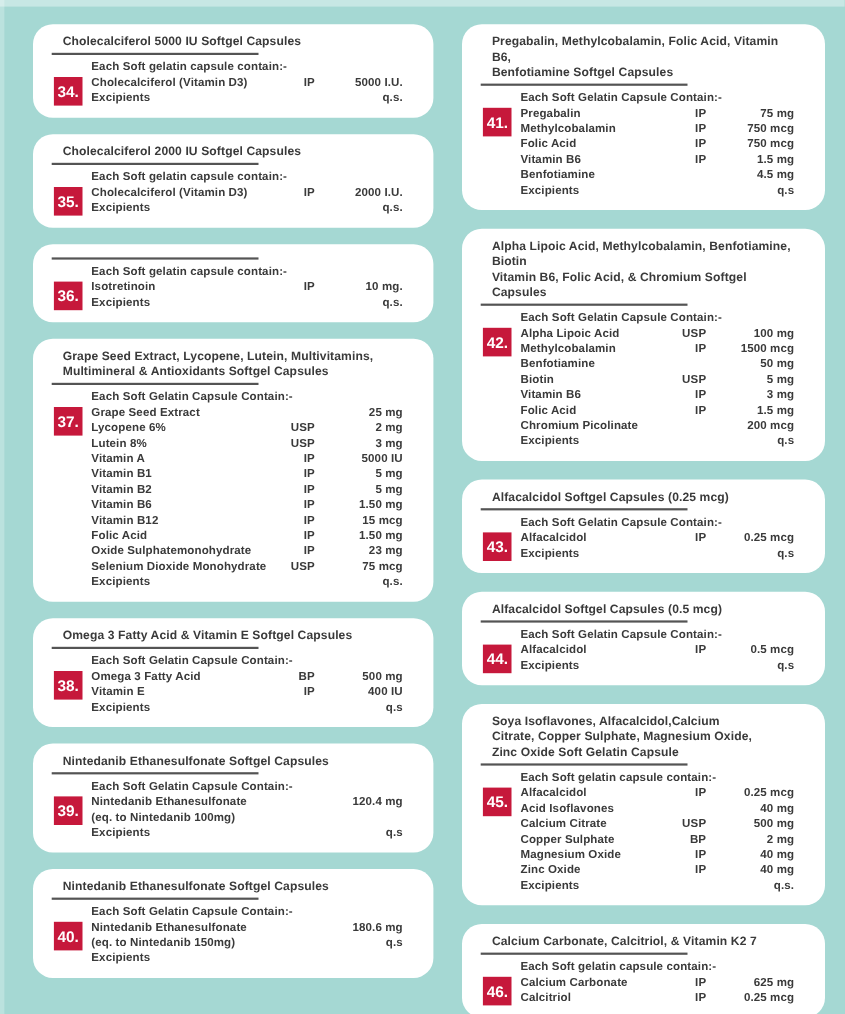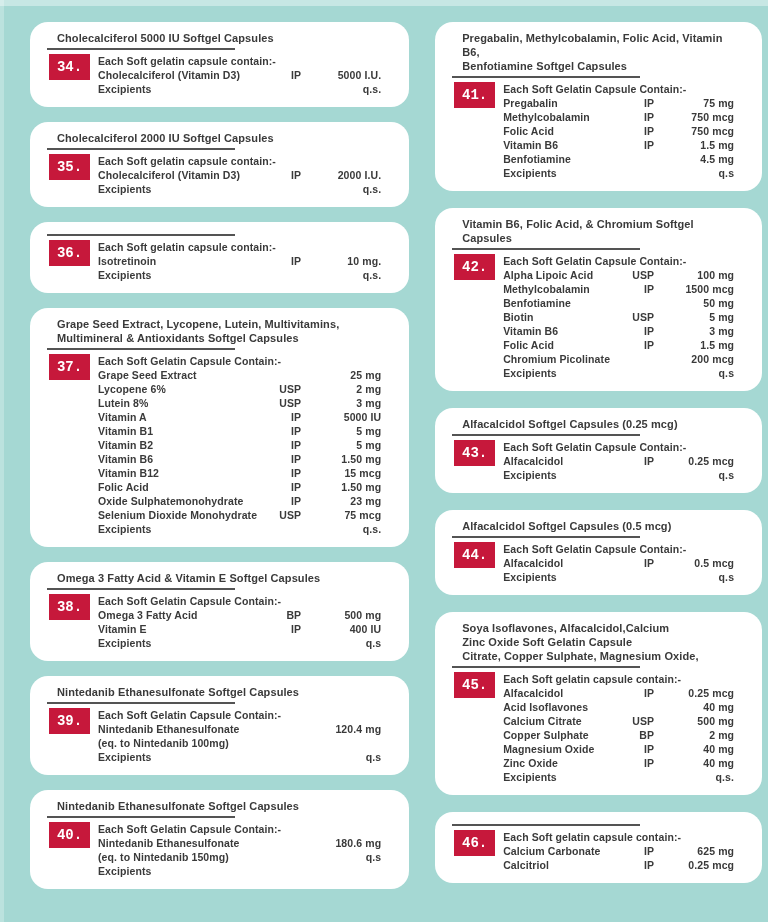--- a/index.html
+++ b/index.html
@@ -35,27 +35,26 @@
   .card{
     background:var(--card);
     border-radius:18px;
     padding:9px 28px 11px 17px;
   }
   .title{font-size:11px;font-weight:700;line-height:14px;margin-left:10px;letter-spacing:0.1px;}
   .rule{width:188px;height:2px;background:var(--rule);margin:3px 0 4px 0;}
   .card-body{display:flex;align-items:flex-start;}
   .badge{
     flex:none;
-    width:41px;height:26px;
+    width:26px;height:26px;
     background:var(--badge);
     color:var(--badge-text);
     font-size:14px;font-weight:700;
     display:flex;align-items:center;justify-content:center;
-    margin:0 8px 0 2px;
-    font-family:Liberation Mono, monospace;
+    margin:16px 8px 0 2px;
   }
   .rows{flex:1;min-width:0;}
   .row{display:flex;font-size:10.5px;font-weight:600;line-height:14px;letter-spacing:0.1px;}
   .row .name{flex:1;white-space:nowrap;}
   .row .std{width:44px;text-align:right;white-space:nowrap;}
   .row .amt{width:80px;text-align:right;white-space:nowrap;}
   .header-row{white-space:nowrap;}
 </style>
 </head>
 <body>
@@ -329,20 +328,21 @@
               <span class="name">Excipients</span>
               <span class="std"></span>
               <span class="amt">q.s</span>
             </div>
           </div>
     </div>
   </article>
 
   <article class="card">
     <div class="title">
+          <div class="title-line">Alpha Lipoic Acid, Methylcobalamin, Benfotiamine, Biotin</div>
           <div class="title-line">Vitamin B6, Folic Acid, &amp; Chromium Softgel Capsules</div>
         </div>
     <div class="rule"></div>
     <div class="card-body">
       <div class="badge">42.</div>
       <div class="rows">
             <div class="row header-row">Each Soft Gelatin Capsule Contain:-</div>
             <div class="row">
               <span class="name">Alpha Lipoic Acid</span>
               <span class="std">USP</span>
@@ -429,22 +429,22 @@
               <span class="std"></span>
               <span class="amt">q.s</span>
             </div>
           </div>
     </div>
   </article>
 
   <article class="card">
     <div class="title">
           <div class="title-line">Soya Isoflavones, Alfacalcidol,Calcium</div>
+          <div class="title-line">Citrate, Copper Sulphate, Magnesium Oxide,</div>
           <div class="title-line">Zinc Oxide Soft Gelatin Capsule</div>
-          <div class="title-line">Citrate, Copper Sulphate, Magnesium Oxide,</div>
         </div>
     <div class="rule"></div>
     <div class="card-body">
       <div class="badge">45.</div>
       <div class="rows">
             <div class="row header-row">Each Soft gelatin capsule contain:-</div>
             <div class="row">
               <span class="name">Alfacalcidol</span>
               <span class="std">IP</span>
               <span class="amt">0.25 mcg</span>
@@ -478,20 +478,21 @@
               <span class="name">Excipients</span>
               <span class="std"></span>
               <span class="amt">q.s.</span>
             </div>
           </div>
     </div>
   </article>
 
   <article class="card">
     <div class="title">
+          <div class="title-line">Calcium Carbonate, Calcitriol, &amp; Vitamin K2 7</div>
         </div>
     <div class="rule"></div>
     <div class="card-body">
       <div class="badge">46.</div>
       <div class="rows">
             <div class="row header-row">Each Soft gelatin capsule contain:-</div>
             <div class="row">
               <span class="name">Calcium Carbonate</span>
               <span class="std">IP</span>
               <span class="amt">625 mg</span>

